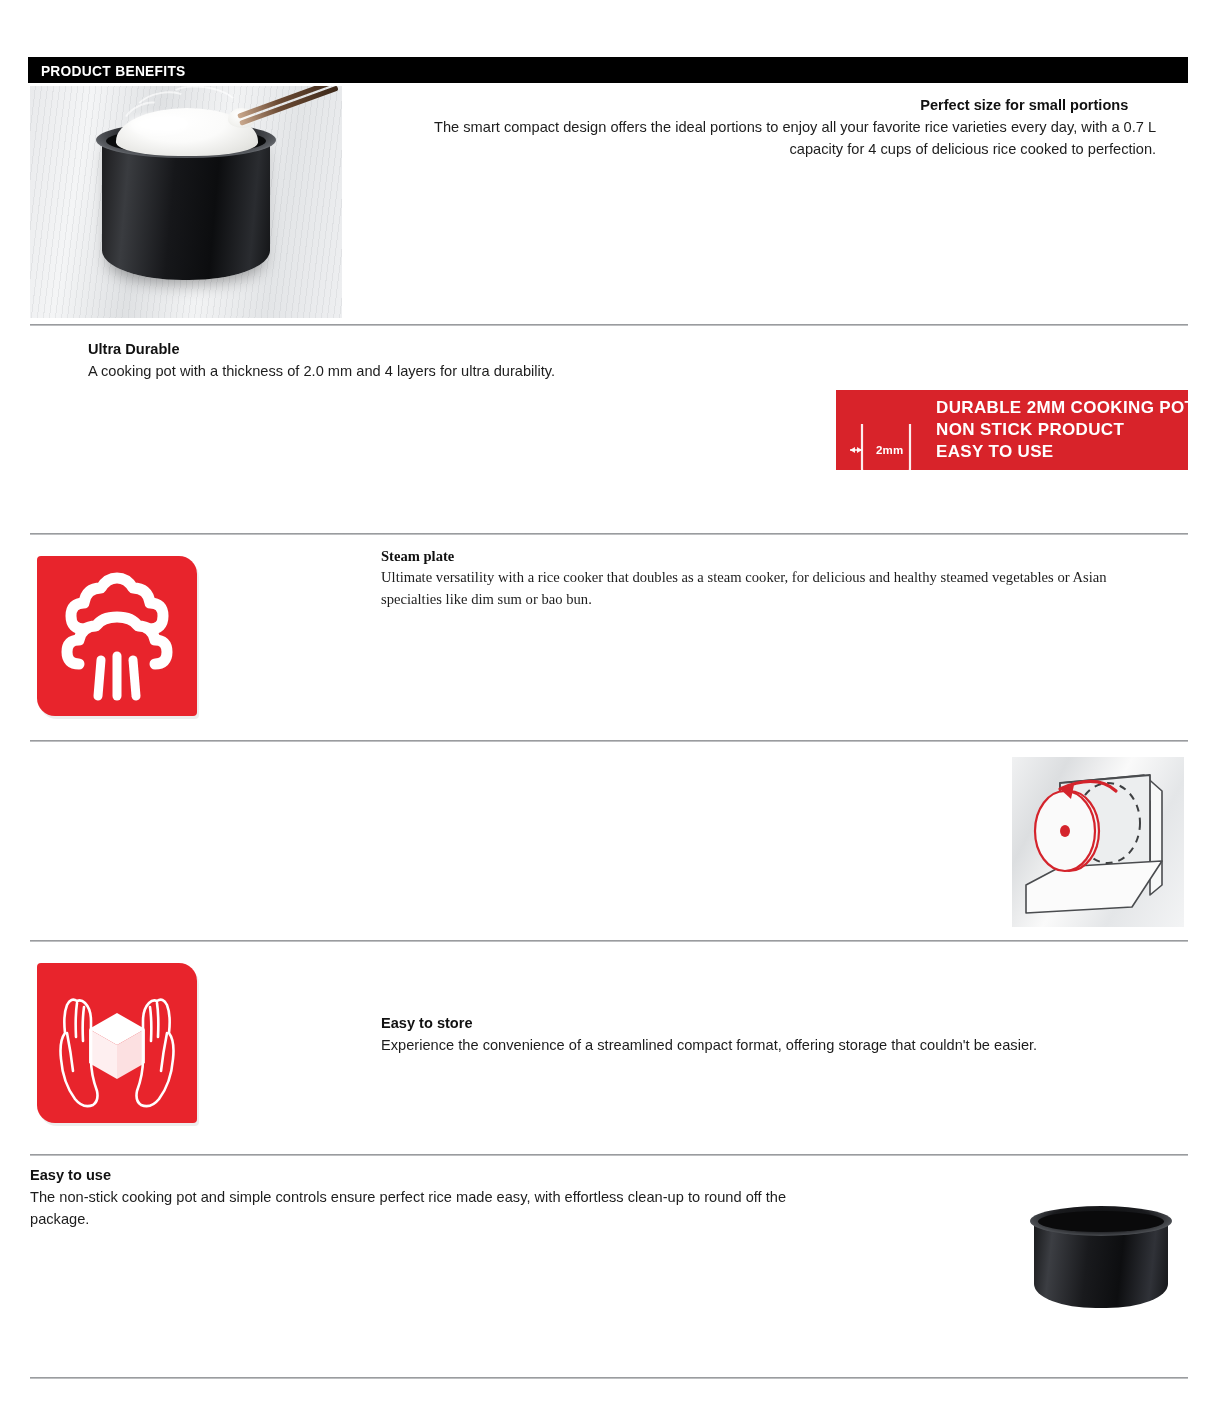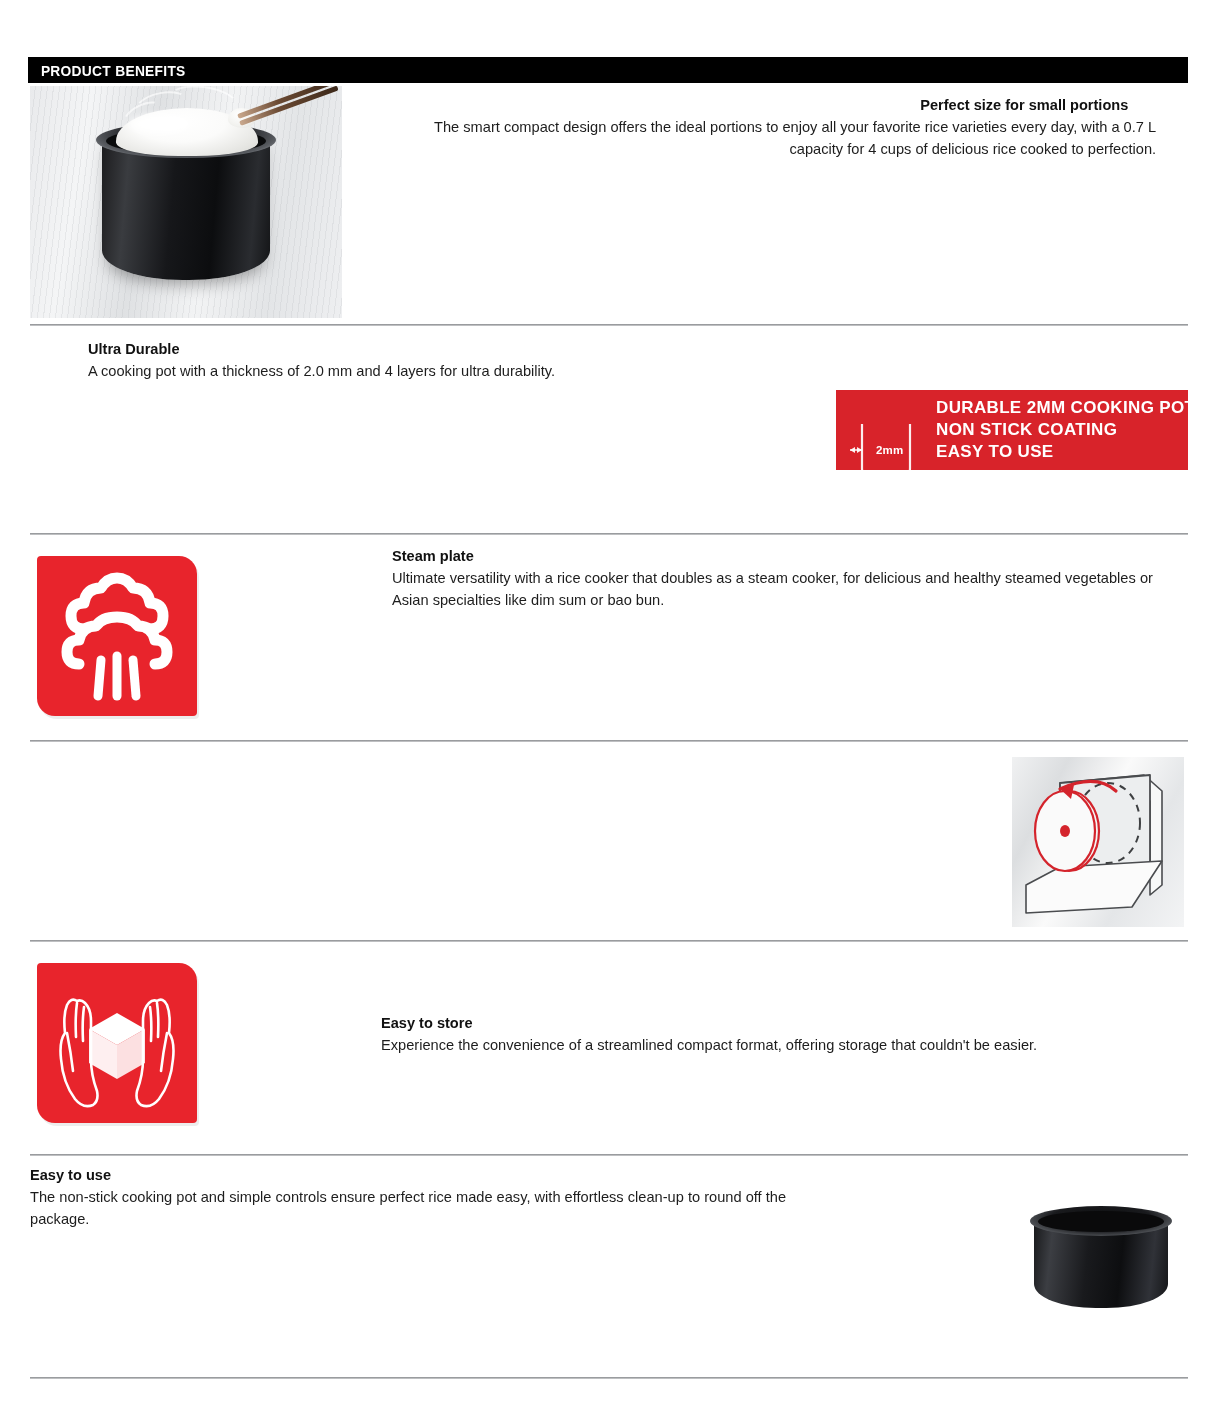--- a/index.html
+++ b/index.html
@@ -191,21 +191,21 @@
       <svg viewBox="0 0 96 80" preserveAspectRatio="none">
         <path d="M26 14 L26 58 Q26 70 38 70 L62 70 Q74 70 74 58 L74 14" fill="none" stroke="#ffffff" stroke-width="2.2" opacity=".92"></path>
         <line x1="14" y1="40" x2="26" y2="40" stroke="#ffffff" stroke-width="1.6" opacity=".92"></line>
         <path d="M14 40 l5 -3 l0 6 z" fill="#ffffff" opacity=".92"></path>
         <path d="M26 40 l-5 -3 l0 6 z" fill="#ffffff" opacity=".92"></path>
       </svg>
       <div class="mm-label">2mm</div>
     </div>
     <div class="lines">
       <div>DURABLE 2MM COOKING POT</div>
-      <div>NON STICK COATING</div>
+      <div>NON STICK PRODUCT</div>
       <div>EASY TO USE</div>
     </div>
   </div>
 
   <div class="divider" style="top:533px;"></div>
 
   <div class="icon-tile" style="left:37px; top:556px;">
     <svg viewBox="0 0 160 160">
       <g fill="none" stroke="#ffffff" stroke-width="11" stroke-linecap="round" stroke-linejoin="round">
         <path d="M47 73 Q34 73 34 60 Q34 47 47 47 Q49 32 64 32 Q70 22 80 22
@@ -214,21 +214,21 @@
                  Q65 61 80 61 Q95 61 101 70 Q115 70 118 84 Q130 84 130 96 Q130 108 118 108"></path>
       </g>
       <g stroke="#ffffff" stroke-width="9" stroke-linecap="round">
         <line x1="64" y1="104" x2="61" y2="140"></line>
         <line x1="80" y1="100" x2="80" y2="140"></line>
         <line x1="96" y1="104" x2="99" y2="140"></line>
       </g>
     </svg>
   </div>
 
-  <div class="block" style="left:392px; top:546px; width:795px;">
+  <div class="block" style="left:381px; top:546px; width:795px;font-family:Liberation Serif, serif;">
     <div class="heading">Steam plate</div>
     <div class="body">Ultimate versatility with a rice cooker that doubles as a steam cooker, for delicious and healthy steamed vegetables or Asian specialties like dim sum or bao bun.</div>
   </div>
 
   <div class="divider" style="top:740px;"></div>
 
 
   <div class="lid-illus">
     <svg viewBox="0 0 172 170">
       <path d="M48 26 L132 18 L150 34 L150 128 L138 138 L138 44 L48 52 Z" fill="#f7f8f8" stroke="#4a4c4f" stroke-width="1.6" stroke-linejoin="round"></path>

